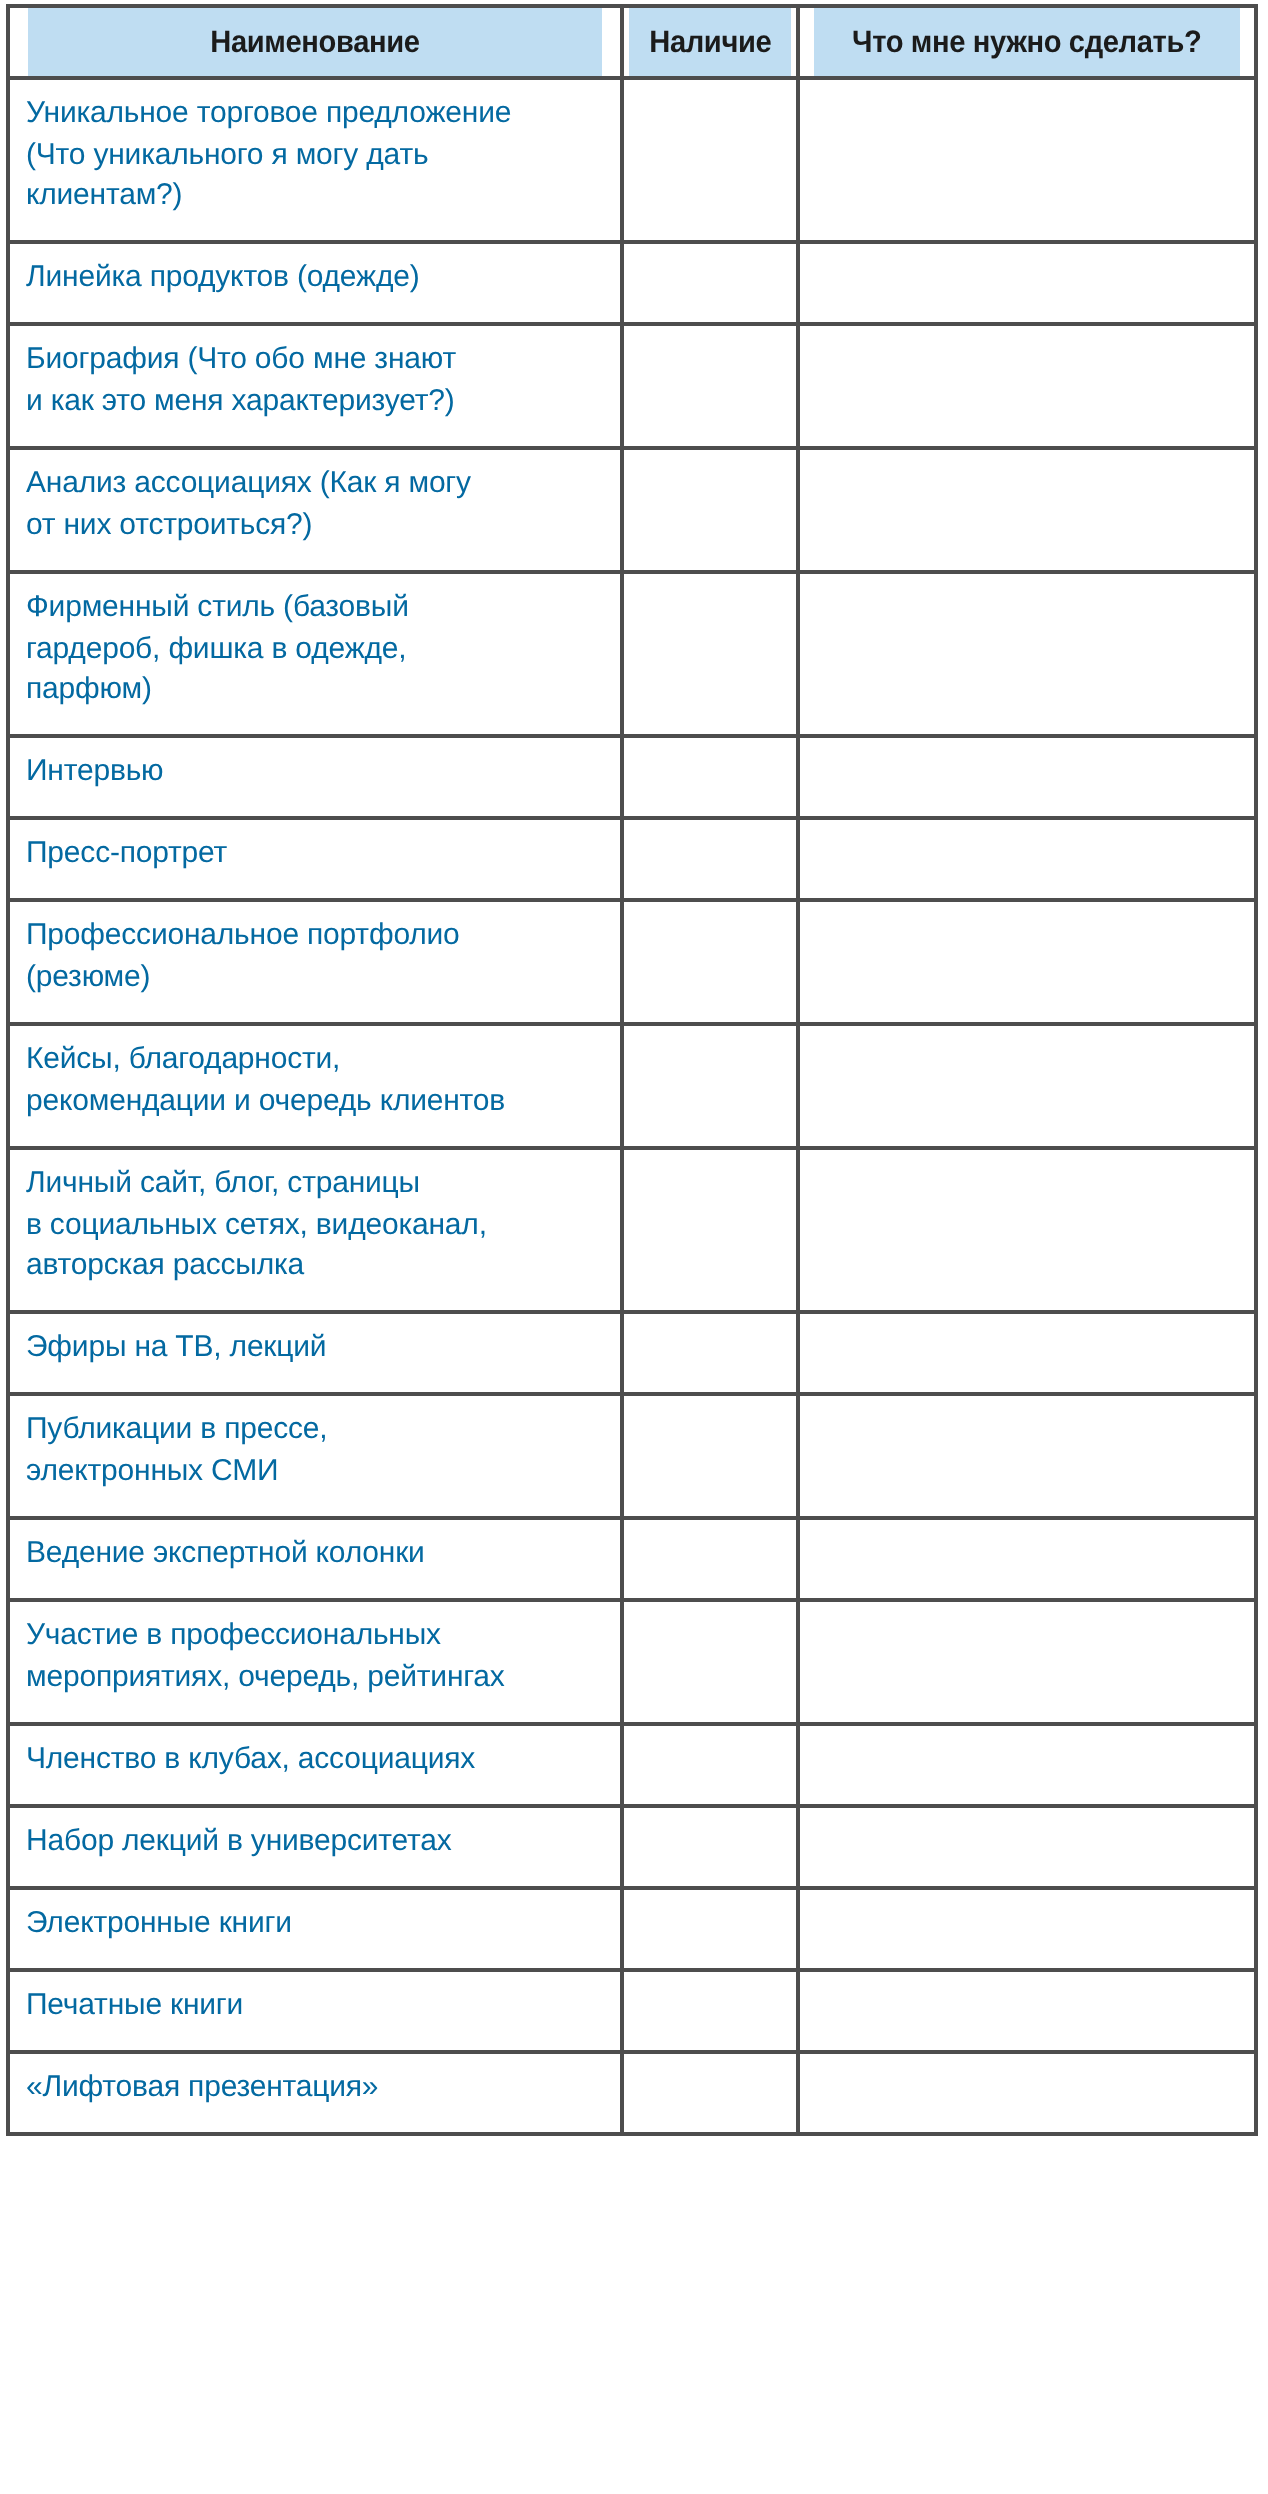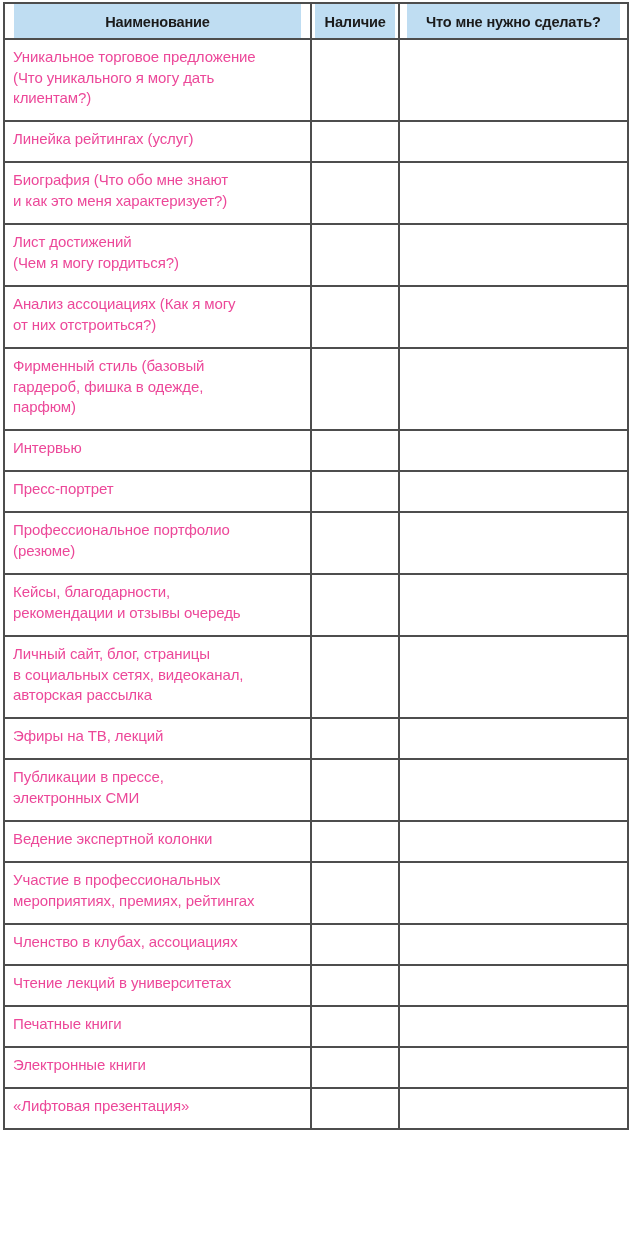--- a/index.html
+++ b/index.html
@@ -56,21 +56,21 @@
     vertical-align: middle;
     white-space: nowrap;
     transform: scaleX(0.94);
     transform-origin: center center;
   }
 
   table.checklist tbody td.cell-name {
     padding: 7px 6px 6px 8px;
     font-size: 15px;
     line-height: 20.6px;
-    color: #ec4899;
+    color: #0369a1;
     letter-spacing: -0.1px;
     white-space: pre-line;
   }
 
   table.checklist tbody td.cell-blank {
     padding: 0;
     background: #ffffff;
   }
 
   
@@ -97,33 +97,27 @@
     </thead>
     <tbody id="checklist-body">
         <tr class="lines-3">
           <td class="cell-name">Уникальное торговое предложение
 (Что уникального я могу дать
 клиентам?)</td>
           <td class="cell-blank"></td>
           <td class="cell-blank"></td>
         </tr>
         <tr class="lines-1">
-          <td class="cell-name">Линейка рейтингах (услуг)</td>
+          <td class="cell-name">Линейка продуктов (одежде)</td>
           <td class="cell-blank"></td>
           <td class="cell-blank"></td>
         </tr>
         <tr class="lines-2">
           <td class="cell-name">Биография (Что обо мне знают
 и как это меня характеризует?)</td>
-          <td class="cell-blank"></td>
-          <td class="cell-blank"></td>
-        </tr>
-        <tr class="lines-2">
-          <td class="cell-name">Лист достижений
-(Чем я могу гордиться?)</td>
           <td class="cell-blank"></td>
           <td class="cell-blank"></td>
         </tr>
         <tr class="lines-2">
           <td class="cell-name">Анализ ассоциациях (Как я могу
 от них отстроиться?)</td>
           <td class="cell-blank"></td>
           <td class="cell-blank"></td>
         </tr>
         <tr class="lines-3">
@@ -144,21 +138,21 @@
           <td class="cell-blank"></td>
         </tr>
         <tr class="lines-2">
           <td class="cell-name">Профессиональное портфолио
 (резюме)</td>
           <td class="cell-blank"></td>
           <td class="cell-blank"></td>
         </tr>
         <tr class="lines-2">
           <td class="cell-name">Кейсы, благодарности,
-рекомендации и отзывы очередь</td>
+рекомендации и очередь клиентов</td>
           <td class="cell-blank"></td>
           <td class="cell-blank"></td>
         </tr>
         <tr class="lines-3">
           <td class="cell-name">Личный сайт, блог, страницы
 в социальных сетях, видеоканал,
 авторская рассылка</td>
           <td class="cell-blank"></td>
           <td class="cell-blank"></td>
         </tr>
@@ -173,41 +167,41 @@
           <td class="cell-blank"></td>
           <td class="cell-blank"></td>
         </tr>
         <tr class="lines-1">
           <td class="cell-name">Ведение экспертной колонки</td>
           <td class="cell-blank"></td>
           <td class="cell-blank"></td>
         </tr>
         <tr class="lines-2">
           <td class="cell-name">Участие в профессиональных
-мероприятиях, премиях, рейтингах</td>
+мероприятиях, очередь, рейтингах</td>
           <td class="cell-blank"></td>
           <td class="cell-blank"></td>
         </tr>
         <tr class="lines-1">
           <td class="cell-name">Членство в клубах, ассоциациях</td>
           <td class="cell-blank"></td>
           <td class="cell-blank"></td>
         </tr>
         <tr class="lines-1">
-          <td class="cell-name">Чтение лекций в университетах</td>
+          <td class="cell-name">Набор лекций в университетах</td>
+          <td class="cell-blank"></td>
+          <td class="cell-blank"></td>
+        </tr>
+        <tr class="lines-1">
+          <td class="cell-name">Электронные книги</td>
           <td class="cell-blank"></td>
           <td class="cell-blank"></td>
         </tr>
         <tr class="lines-1">
           <td class="cell-name">Печатные книги</td>
-          <td class="cell-blank"></td>
-          <td class="cell-blank"></td>
-        </tr>
-        <tr class="lines-1">
-          <td class="cell-name">Электронные книги</td>
           <td class="cell-blank"></td>
           <td class="cell-blank"></td>
         </tr>
         <tr class="lines-1">
           <td class="cell-name">«Лифтовая презентация»</td>
           <td class="cell-blank"></td>
           <td class="cell-blank"></td>
         </tr>
       </tbody>
   </table>

